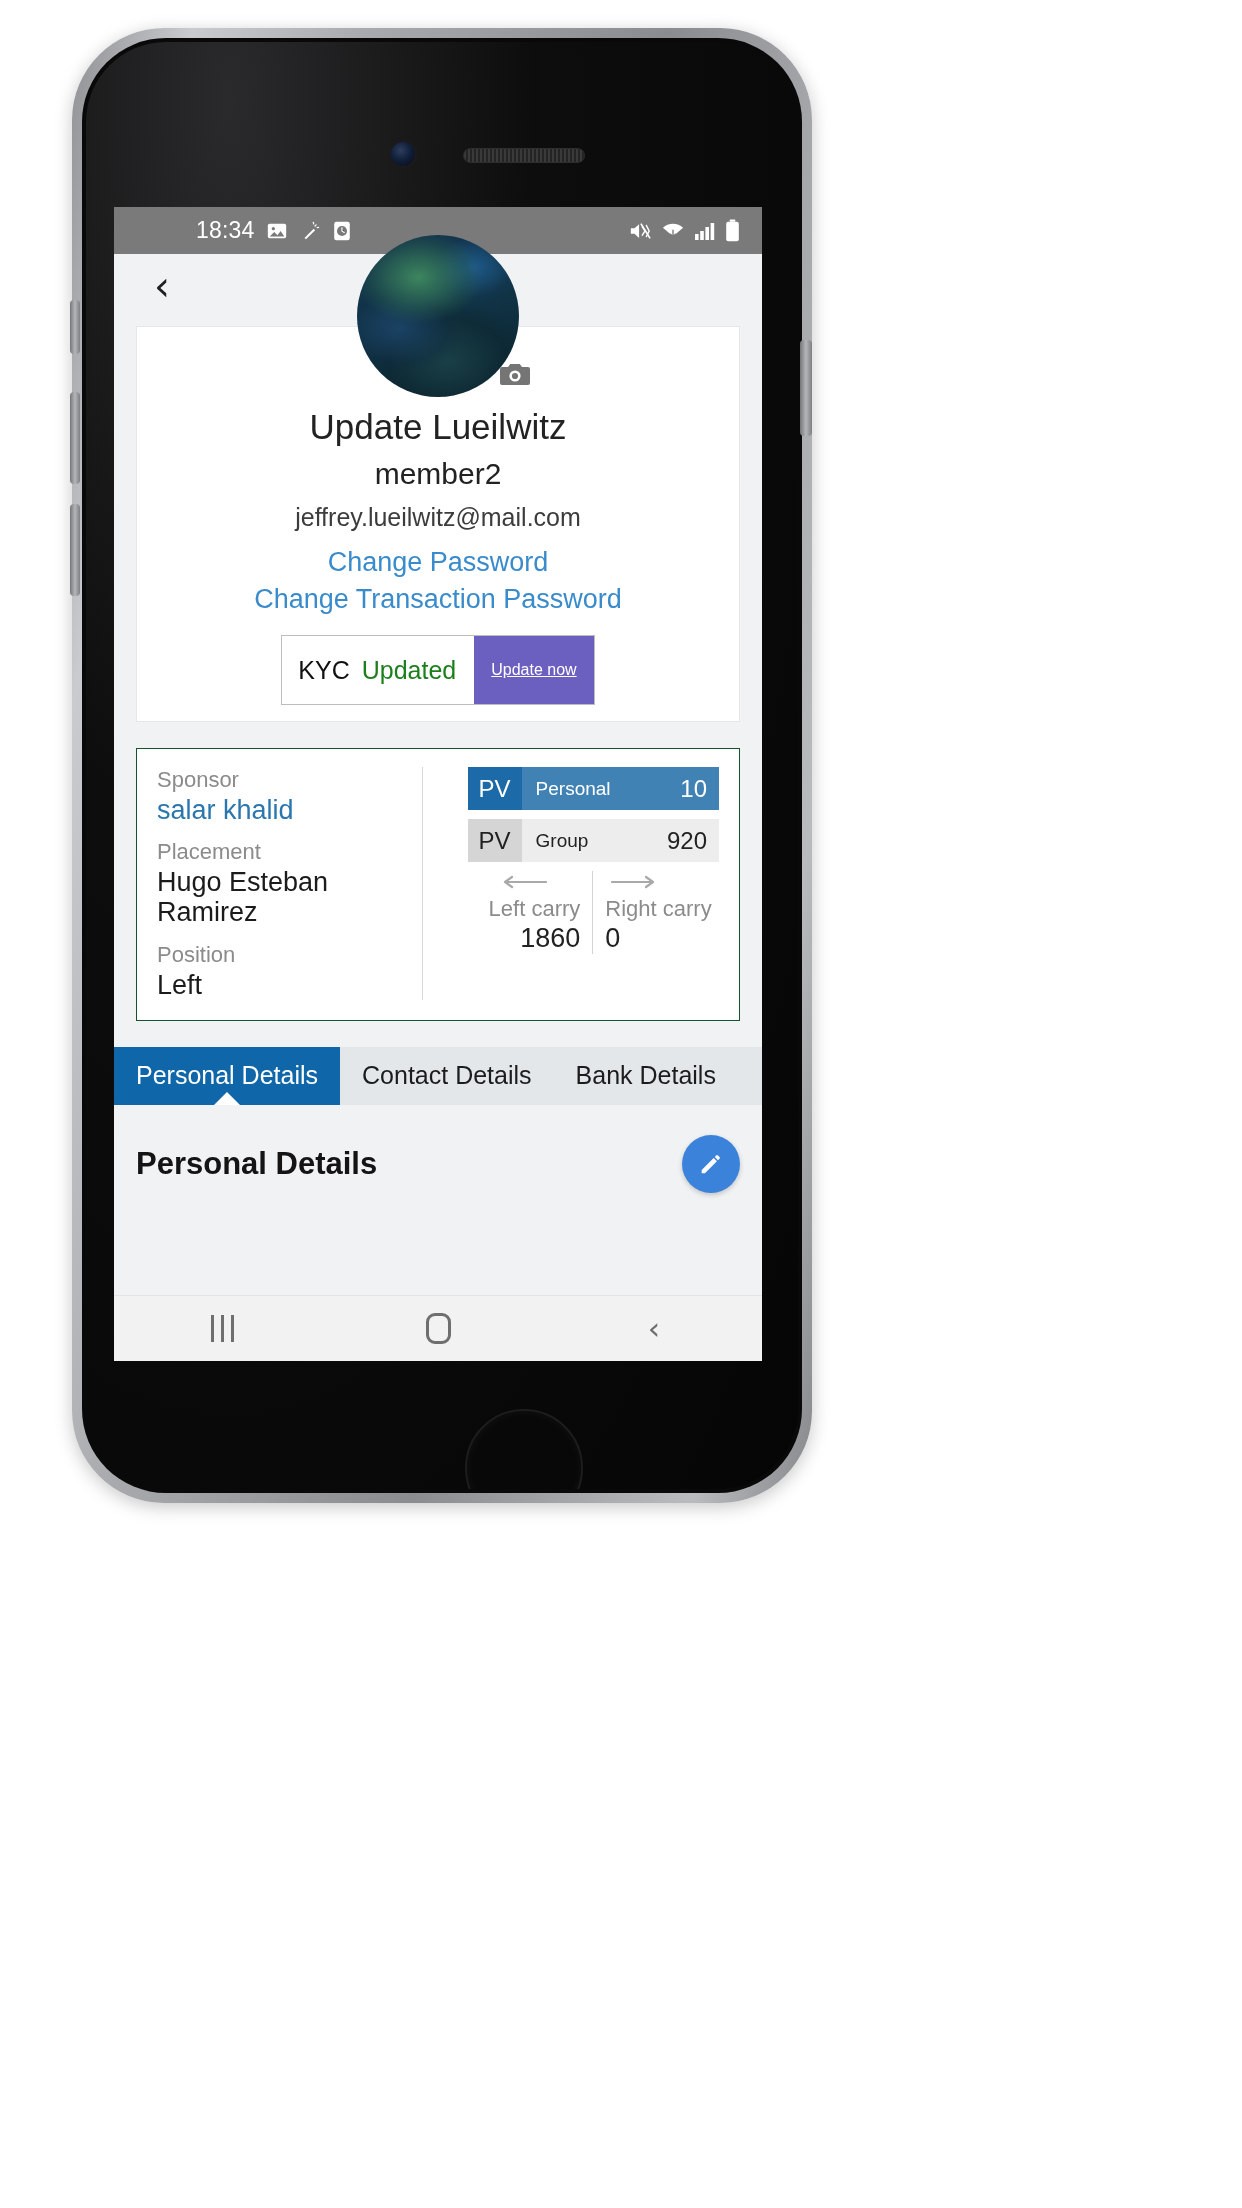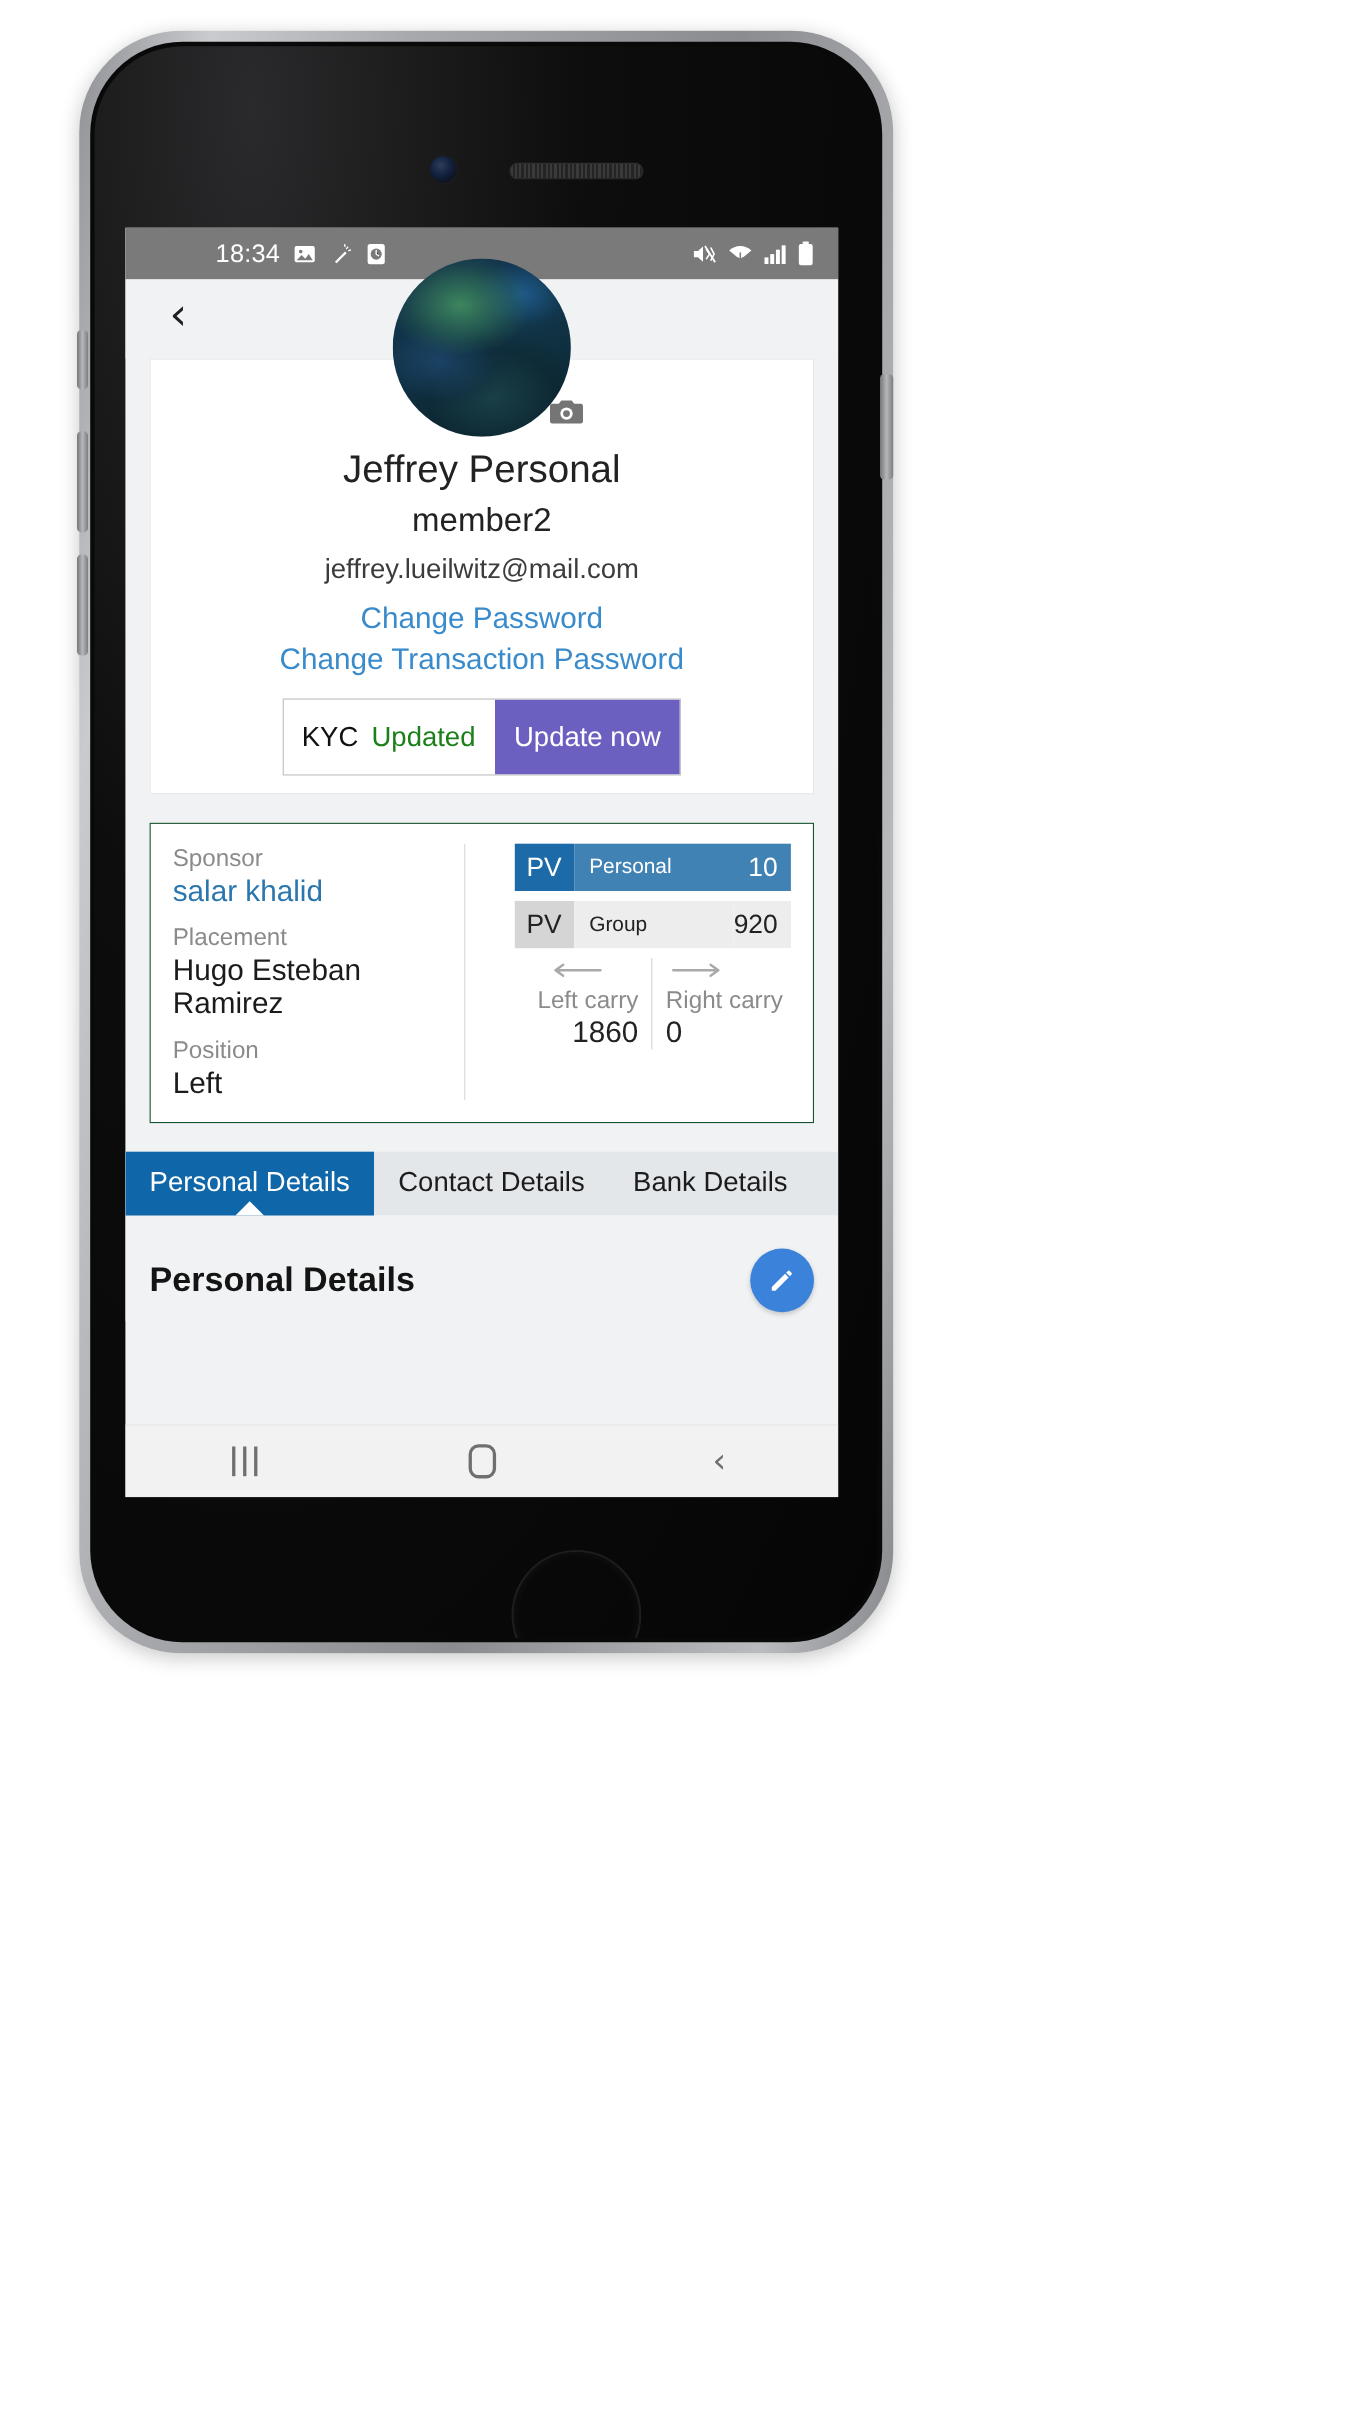--- a/index.html
+++ b/index.html
@@ -118,21 +118,21 @@
 
   .kyc-row{ display:flex; justify-content:center; margin-top:20px; }
   .kyc-box{
     display:flex; align-items:stretch; border:1px solid #bdbdbd; background:#fff;
     height:70px; overflow:hidden;
   }
   .kyc-label{ display:flex; align-items:center; padding:0 12px 0 16px; font-size:25px; color:#111; font-family:"Liberation Sans",sans-serif; }
   .kyc-status{ display:flex; align-items:center; padding:0 18px 0 0; font-size:25px; color:#1b7f1b; font-family:"Liberation Sans",sans-serif; }
   .kyc-btn{
     display:flex; align-items:center; padding:0 17px; background:#6b5fc0; color:#fff;
-    font-size:25px; font-family:"Liberation Sans",sans-serif; cursor:pointer;
+    font-size:16px; font-family:"Liberation Sans",sans-serif; cursor:pointer;text-decoration:underline;
   }
 
   .rank-row{ margin-top:20px; font-size:28px; color:#777; font-family:"Liberation Sans",sans-serif; }
   .rank-val{ color:#e8923a; }
 
   .pkg-card{
     margin:0 22px; background:#fff; border:1px solid #e6e7e9; border-top:none;
     padding:18px 18px 20px;
   }
   .pkg-label{ font-size:23px; color:#8b8b8b; letter-spacing:.4px; font-family:"Liberation Sans",sans-serif; }
@@ -290,21 +290,21 @@
         <div class="avatar"></div>
         <div class="cam-badge">
           <svg width="34" height="28" viewBox="0 0 34 28">
             <path d="M4 7h6l2.3-3h9.4L24 7h6a2 2 0 0 1 2 2v14a2 2 0 0 1-2 2H4a2 2 0 0 1-2-2V9a2 2 0 0 1 2-2z" fill="#757575"></path>
             <circle cx="17" cy="16" r="5.6" fill="#fff"></circle>
             <circle cx="17" cy="16" r="3.1" fill="#757575"></circle>
           </svg>
         </div>
       </div>
 
-      <div class="p-name">Jeffrey Personal</div>
+      <div class="p-name">Update Lueilwitz</div>
       <div class="p-user">member2</div>
       <div class="p-email">jeffrey.lueilwitz@mail.com</div>
 
       <div class="p-link">Change Password</div>
       <div class="p-link second">Change Transaction Password</div>
 
       <div class="kyc-row">
         <div class="kyc-box">
           <span class="kyc-label">KYC</span>
           <span class="kyc-status">Updated</span>

